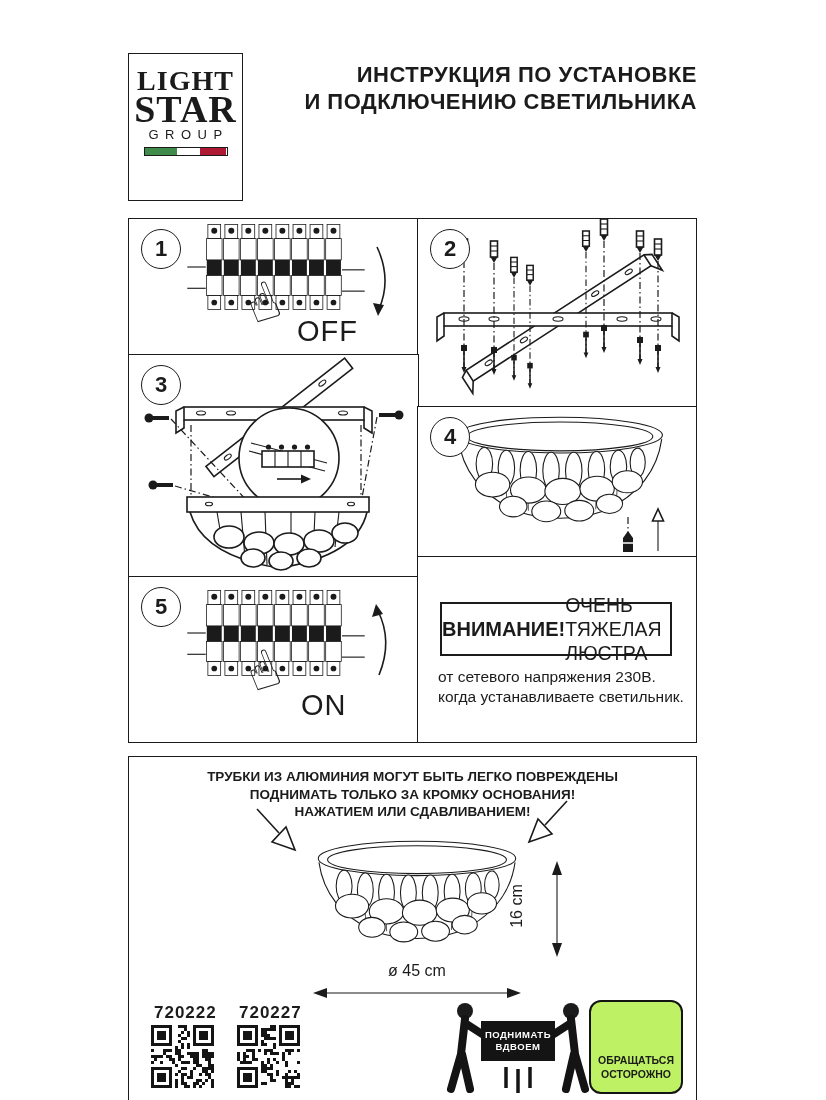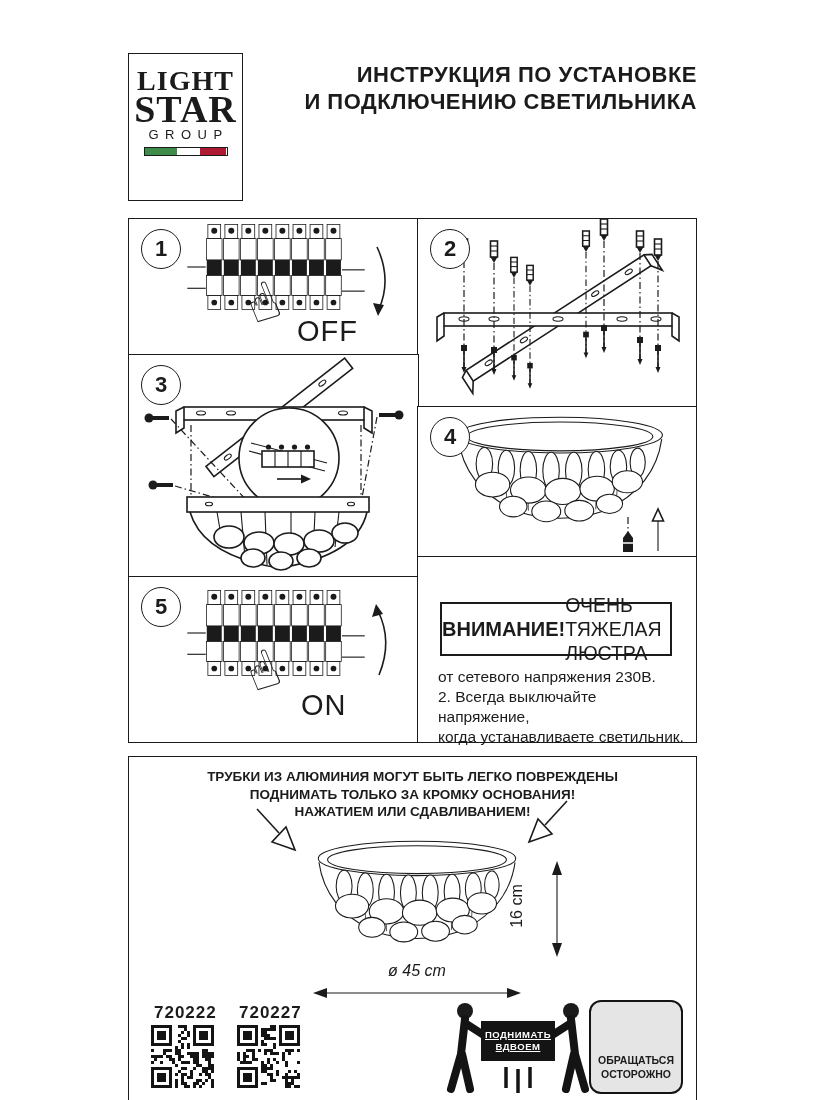--- a/index.html
+++ b/index.html
@@ -31,28 +31,28 @@
   .switch-label{position:absolute;font-size:29px;letter-spacing:1px;font-weight:500;}
   .finger{position:absolute;font-family:"DejaVu Sans",sans-serif;font-size:52px;transform:rotate(-22deg);line-height:52px;}
   
   .attn-box{position:absolute;left:22px;top:45px;width:232px;height:54px;border:2px solid #1b1b1b;
     display:flex;flex-direction:row;align-items:center;justify-content:center;box-sizing:border-box;}
   .attn1{font-size:20px;font-weight:bold;line-height:24px;}
   .attn2{font-size:19.5px;line-height:24px;}
   .attn-notes{position:absolute;left:20px;top:110px;width:250px;font-size:15.5px;line-height:20px;}
   
   .bwarn{position:absolute;left:0;top:11px;width:100%;text-align:center;font-size:13.5px;font-weight:bold;line-height:17.5px;}
-  .dim-d{position:absolute;left:238px;top:205px;width:100px;text-align:center;font-size:16px;font-style:italic;}
+  .dim-d{position:absolute;left:238px;top:205px;width:100px;text-align:center;font-size:16px;}
   .dim-h{position:absolute;left:366px;top:140px;font-size:16px;transform:rotate(-90deg);transform-origin:center;}
   .qr-label{position:absolute;top:246px;font-size:17px;font-weight:bold;letter-spacing:1px;}
   .liftbox{position:absolute;left:352px;top:264px;width:74px;height:40px;background:#141414;color:#fff;
     display:flex;flex-direction:column;align-items:center;justify-content:center;}
-  .liftbox div{font-size:9.5px;font-weight:bold;letter-spacing:0.5px;line-height:12px;text-decoration:underline;}
+  .liftbox div{font-size:9.5px;font-weight:bold;letter-spacing:0.5px;line-height:12px;}
   .carebox{position:absolute;left:460px;top:243px;width:94px;height:94px;border:2.5px solid #141414;border-radius:12px;
-    box-sizing:border-box;text-align:center;background:#e5e5e5;}
+    box-sizing:border-box;text-align:center;background:#bef264;}
   .caretxt{font-size:10.5px;font-weight:bold;line-height:13.5px;margin-top:52px;}
   
   .ln{fill:none;stroke:#1b1b1b;stroke-width:1.6;}
   .ln-thin{fill:none;stroke:#1b1b1b;stroke-width:1.1;}
   .wf{fill:#ffffff;stroke:#1b1b1b;stroke-width:1.6;}
   .bf{fill:#1b1b1b;stroke:none;}
   .dd{fill:none;stroke:#1b1b1b;stroke-width:1.2;stroke-dasharray:7 3 1.5 3;}
 </style>
 </head>
 <body>
@@ -294,21 +294,20 @@
   <div class="switch-label" style="left:172px;top:112px;">ON</div>
 </div>
 
 <div class="panel" style="left:417px;top:556px;width:280px;height:187px;">
   <div class="attn-box">
     <div class="attn1">ВНИМАНИЕ!</div>
     <div class="attn2">ОЧЕНЬ ТЯЖЕЛАЯ ЛЮСТРА</div>
   </div>
   <div class="attn-notes">
     <div>от сетевого напряжения 230В.</div>
-    <div>2. Всегда выключайте напряжение,</div>
     <div>когда устанавливаете светильник.</div>
   </div>
 </div>
 
 <div class="panel" style="left:128px;top:741px;width:569px;height:349px;margin-top:15px;">
   <div class="bwarn">
     <div>ТРУБКИ ИЗ АЛЮМИНИЯ МОГУТ БЫТЬ ЛЕГКО ПОВРЕЖДЕНЫ</div>
     <div>ПОДНИМАТЬ ТОЛЬКО ЗА КРОМКУ ОСНОВАНИЯ!</div>
     <div>НАЖАТИЕМ ИЛИ СДАВЛИВАНИЕМ!</div>
   </div>

